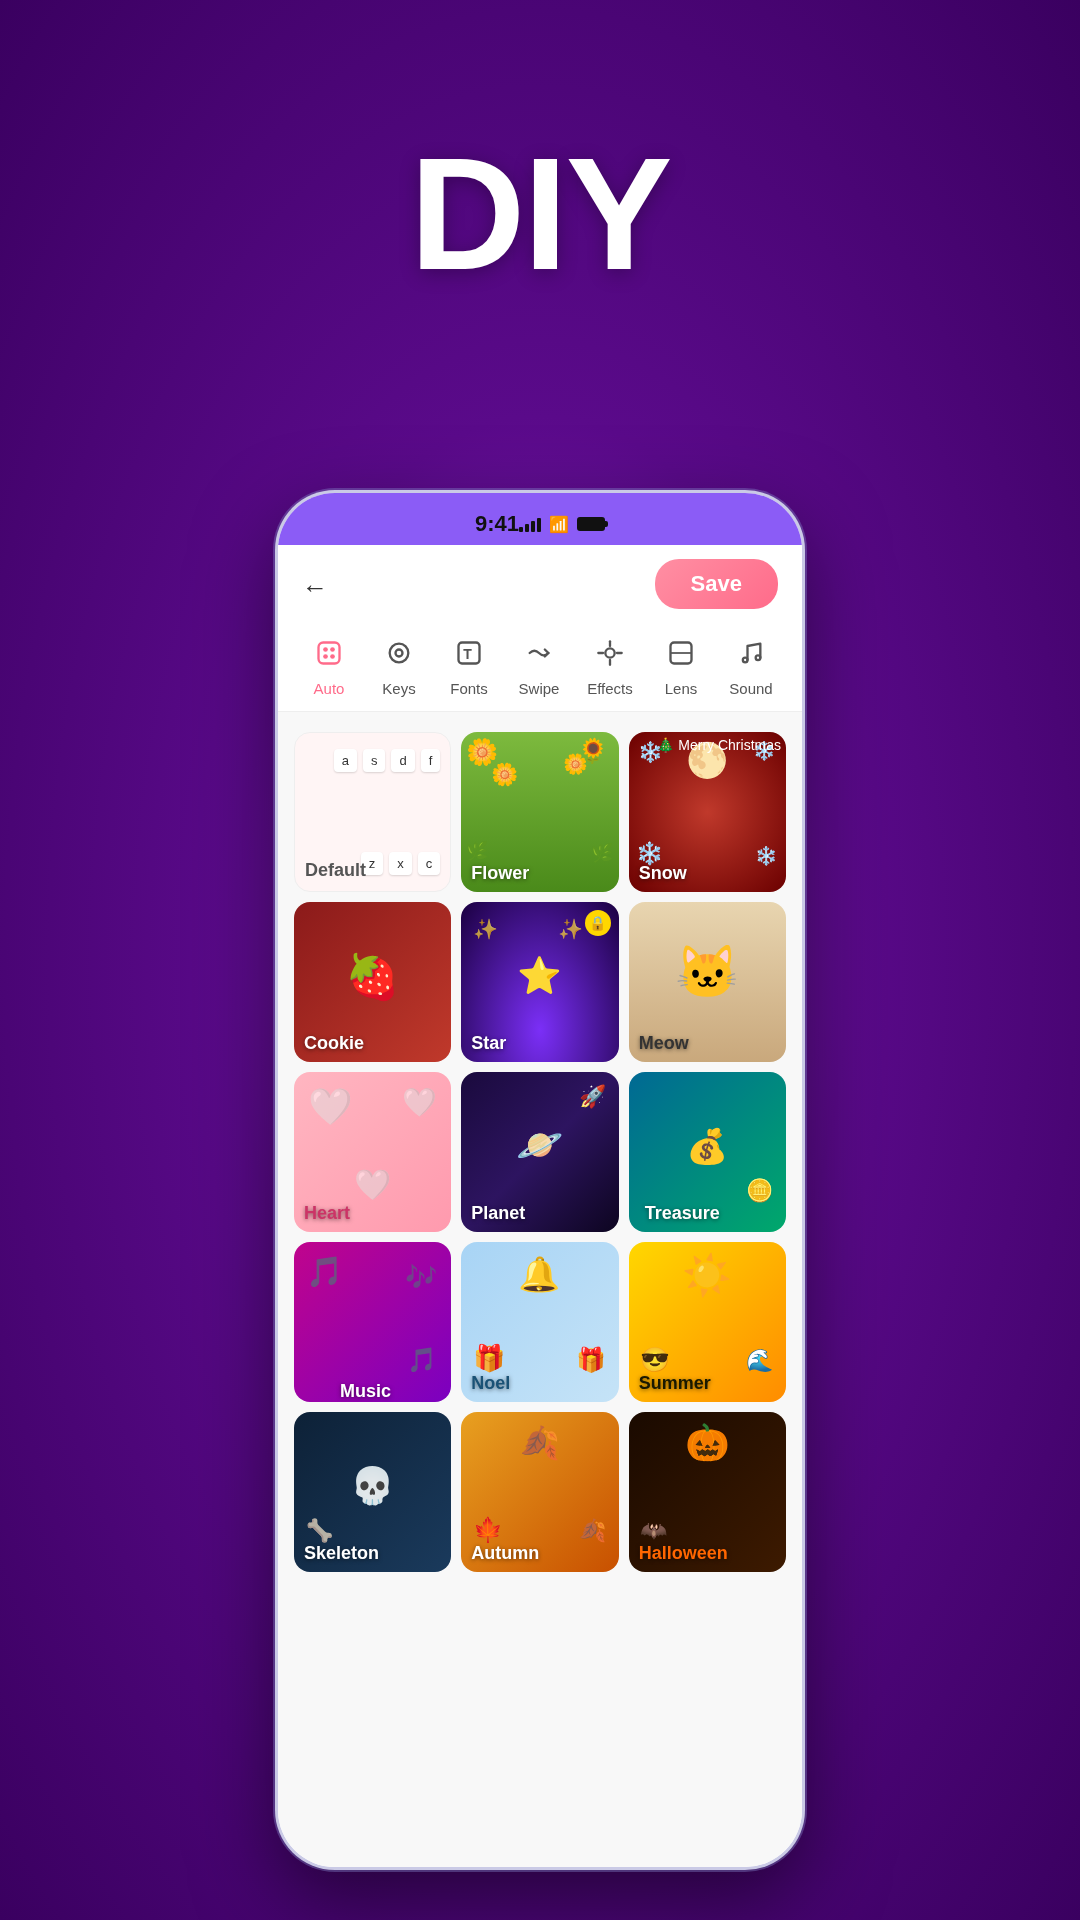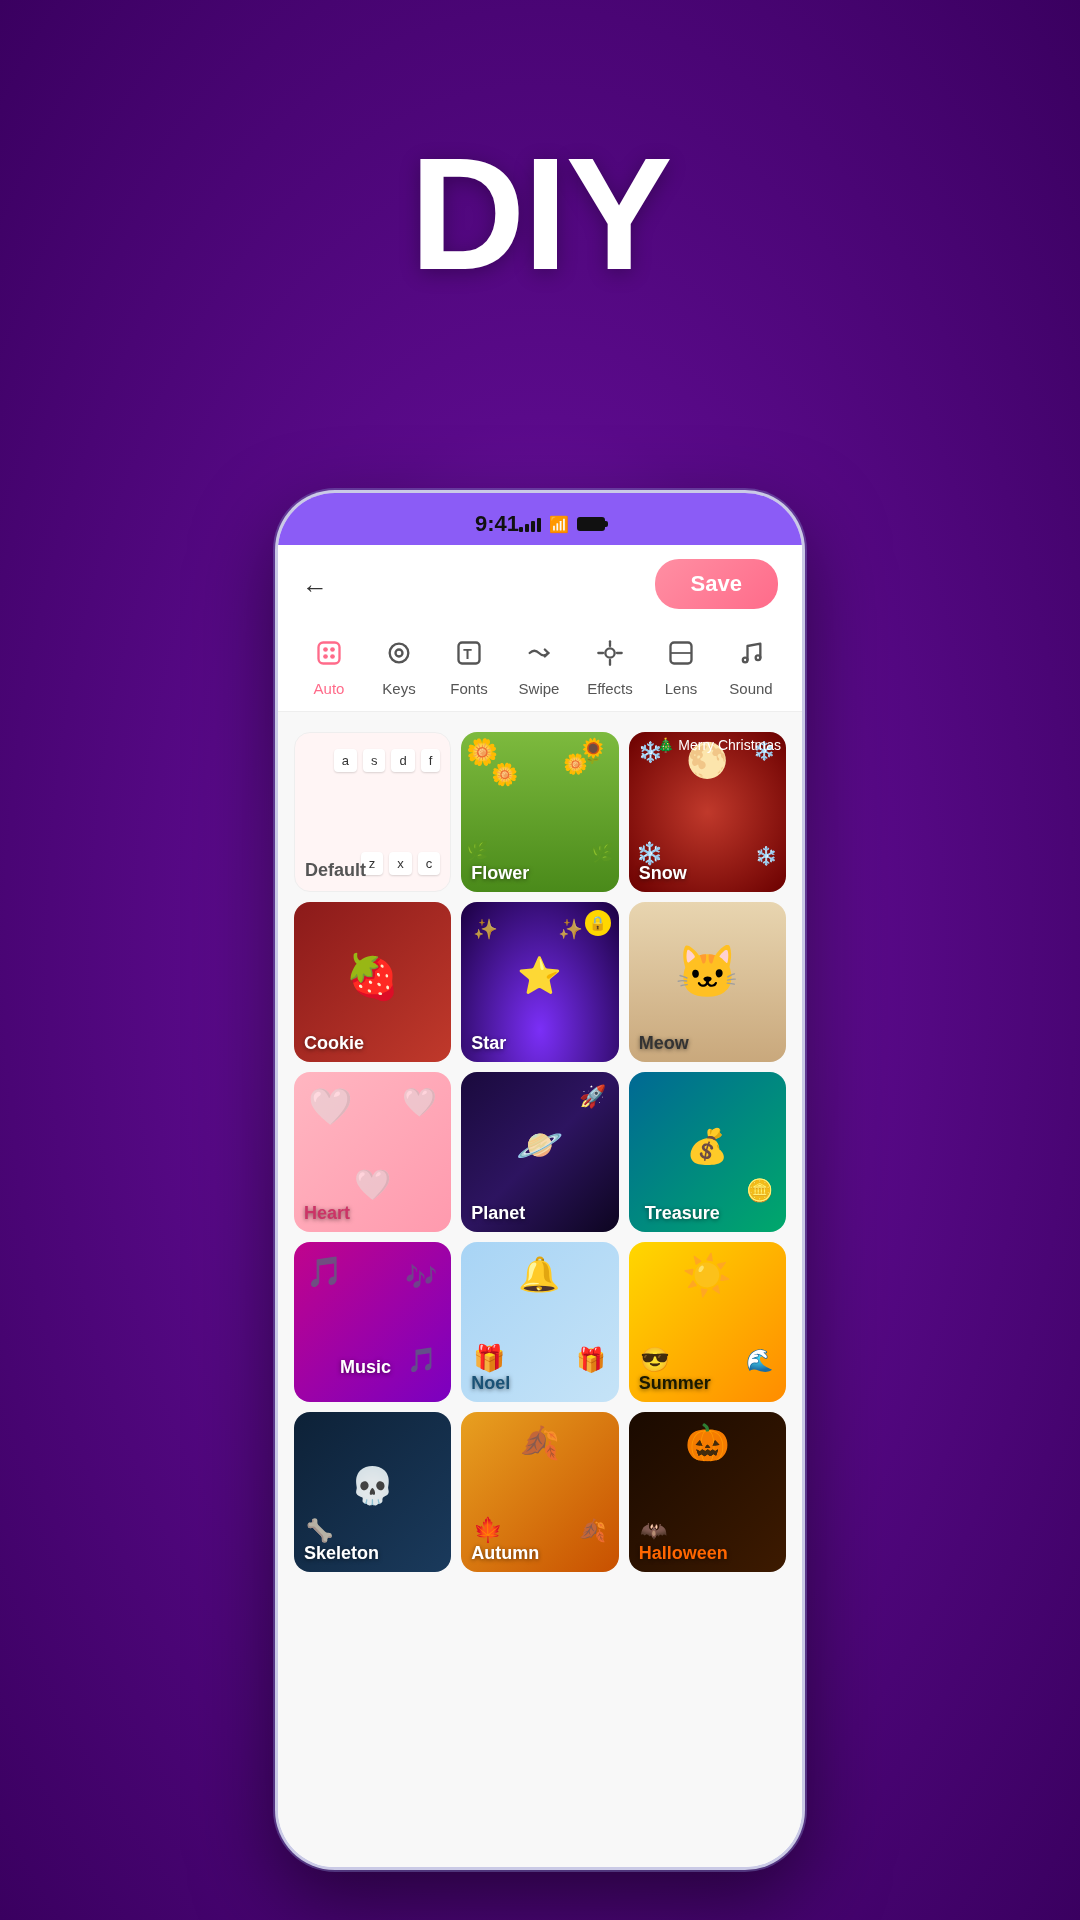--- a/index.html
+++ b/index.html
@@ -523,21 +523,21 @@
           <div style="position:absolute;font-size:22px;bottom:28px;right:12px;">🪙</div>
           <div style="position:absolute;bottom:8px;left:16px;">
             <span class="theme-label">Treasure</span>
           </div>
         </div>
 
         <div class="theme-card theme-music">
           <div style="position:absolute;font-size:30px;top:12px;left:12px;opacity:0.7;">🎵</div>
           <div style="position:absolute;font-size:26px;top:20px;right:14px;opacity:0.6;">🎶</div>
           <div style="position:absolute;font-size:24px;bottom:28px;right:14px;opacity:0.7;">🎵</div>
-          <div style="position:absolute;bottom:24px;left:10px;padding-left:36px;">
+          <div style="position:absolute;bottom:0;left:10px;padding-left:36px;">
             <span class="theme-label">Music</span>
           </div>
         </div>
 
         <div class="theme-card theme-noel">
           <div style="position:absolute;font-size:34px;top:12px;left:50%;transform:translateX(-50%);">🔔</div>
           <div style="position:absolute;font-size:26px;bottom:28px;left:12px;">🎁</div>
           <div style="position:absolute;font-size:24px;bottom:28px;right:12px;">🎁</div>
           <div style="position:absolute;bottom:8px;left:10px;">
             <span class="theme-label" style="color:#1a5276;">Noel</span>

